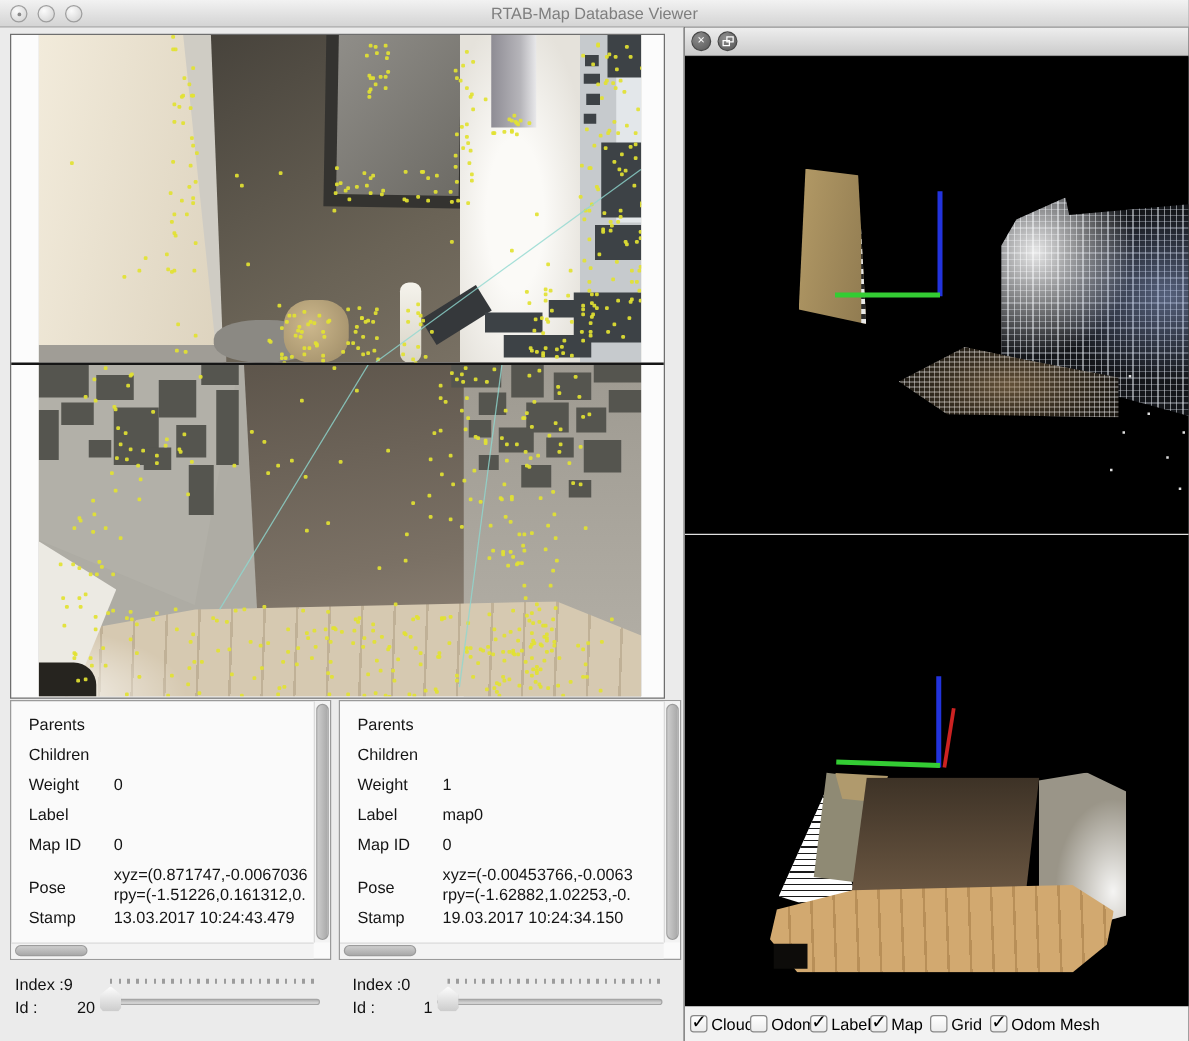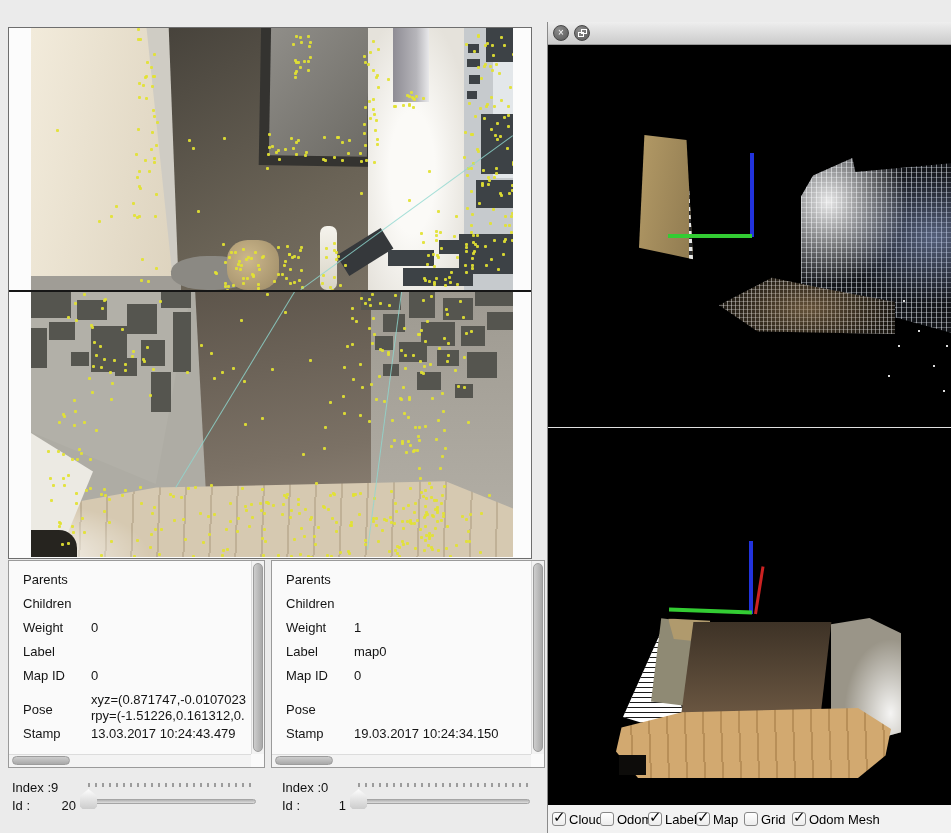--- a/index.html
+++ b/index.html
@@ -169,20 +169,28 @@
     background:linear-gradient(#ffffff,#ececec);margin-right:3px;}
   .cb-item.checked .cbox::after{content:"✓";position:absolute;left:0px;top:-5px;
     font-size:15px;font-weight:700;color:#000;}
   .cb-label{font-size:13px;color:#000;white-space:nowrap;}
 </style>
 </head>
 <body>
 
 <div class="window">
 
+  <div class="titlebar">
+    <div class="tl-group">
+      <span class="tl dot"></span>
+      <span class="tl"></span>
+      <span class="tl"></span>
+    </div>
+    <div class="win-title">RTAB-Map Database Viewer</div>
+  </div>
 
   <div class="images-panel">
     <div class="photo photo-top">
       <div class="layer pt-cream"></div>
       <div class="layer pt-darkwall"></div>
       <div class="layer pt-mirror">
           <div class="pt-glass"></div>
         </div>
       <div class="layer pt-bright"></div>
       <div class="layer pt-door"></div>
@@ -997,21 +1005,21 @@
       <div class="info-row">
           <div class="info-label">Label</div>
           <div class="info-value"></div>
         </div>
       <div class="info-row">
           <div class="info-label">Map ID</div>
           <div class="info-value">0</div>
         </div>
       <div class="info-row tall">
           <div class="info-label" style="align-self:center">Pose</div>
-          <div class="info-value">xyz=(0.871747,-0.0107023
+          <div class="info-value">xyz=(0.871747,-0.0067036
 rpy=(-1.51226,0.161312,0.</div>
         </div>
       <div class="info-row">
           <div class="info-label">Stamp</div>
           <div class="info-value">13.03.2017 10:24:43.479</div>
         </div>
     </div>
     <div class="vscroll">
         <div class="vthumb"></div>
       </div>
@@ -1037,20 +1045,22 @@
       <div class="info-row">
           <div class="info-label">Label</div>
           <div class="info-value">map0</div>
         </div>
       <div class="info-row">
           <div class="info-label">Map ID</div>
           <div class="info-value">0</div>
         </div>
       <div class="info-row tall">
           <div class="info-label" style="align-self:center">Pose</div>
+          <div class="info-value">xyz=(-0.00453766,-0.0063
+rpy=(-1.62882,1.02253,-0.</div>
         </div>
       <div class="info-row">
           <div class="info-label">Stamp</div>
           <div class="info-value">19.03.2017 10:24:34.150</div>
         </div>
     </div>
     <div class="vscroll">
         <div class="vthumb"></div>
       </div>
     <div class="hscroll">

